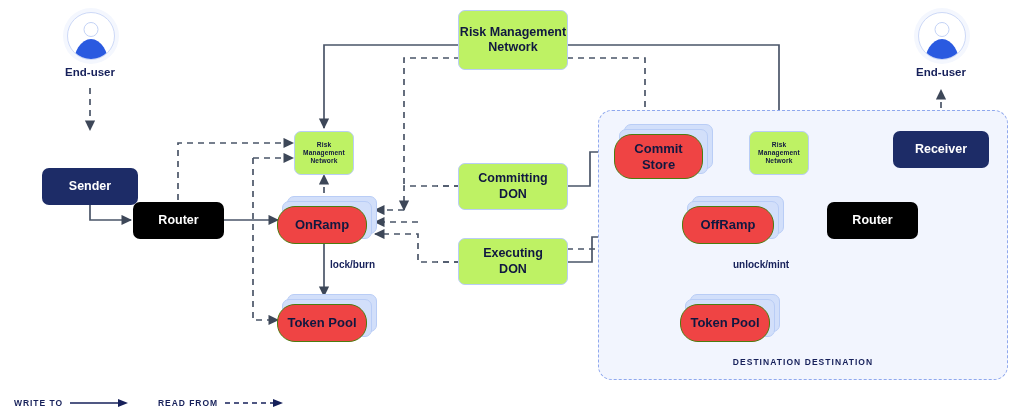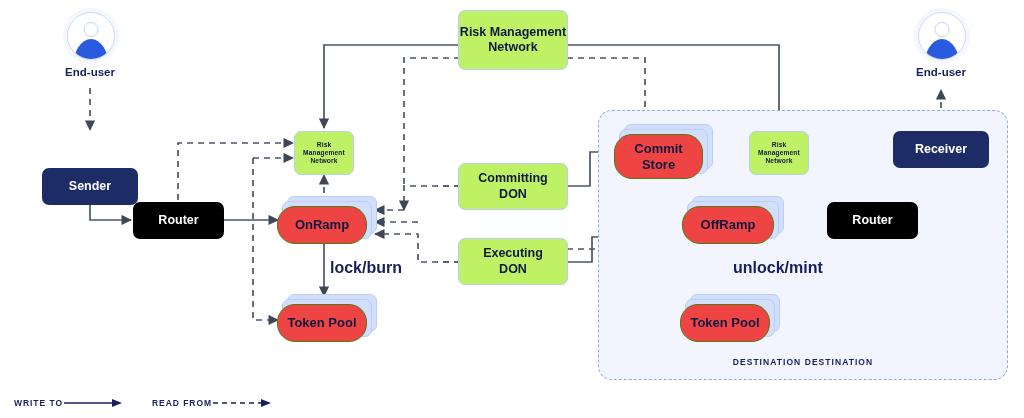--- a/index.html
+++ b/index.html
@@ -140,37 +140,37 @@
     font-size:11.5px;
     font-weight:bold;
     color:#16205a;
     z-index:5;
     white-space:nowrap;
   }
 
   
   .edge-label{
     position:absolute;
-    font-size:16px;
+    font-size:10px;
     font-weight:bold;
     color:#16205a;
     white-space:nowrap;
     z-index:6;
   }
 
   
   .legend{
     position:absolute;
     left:14px; bottom:10px;
     display:flex;
     align-items:center;
     gap:28px;
     z-index:6;
   }
-  .legend-item{display:flex;align-items:center;gap:1px;}
+  .legend-item{display:flex;align-items:center;gap:7px;}
   .legend-item .txt{
     font-size:8.5px;
     font-weight:bold;
     letter-spacing:.95px;
     color:#16205a;
   }
 </style>
 </head>
 <body>
 

